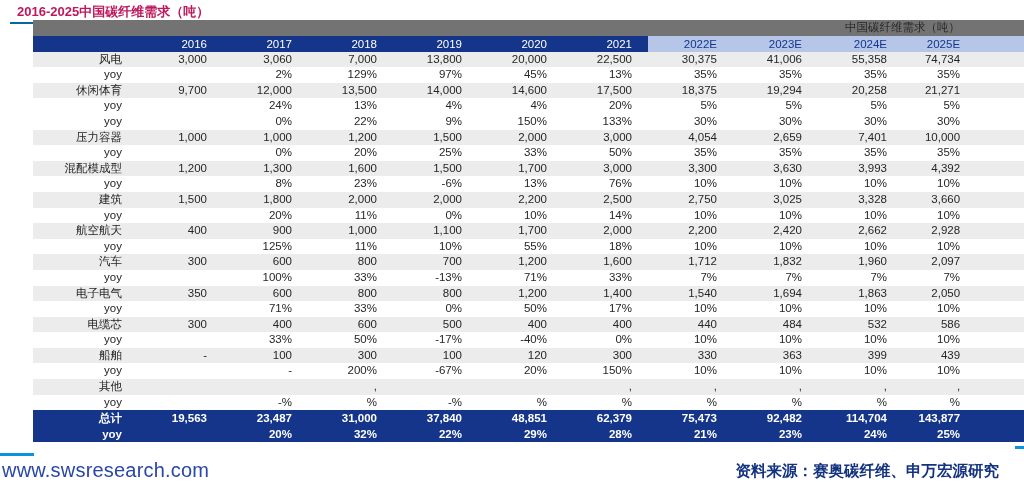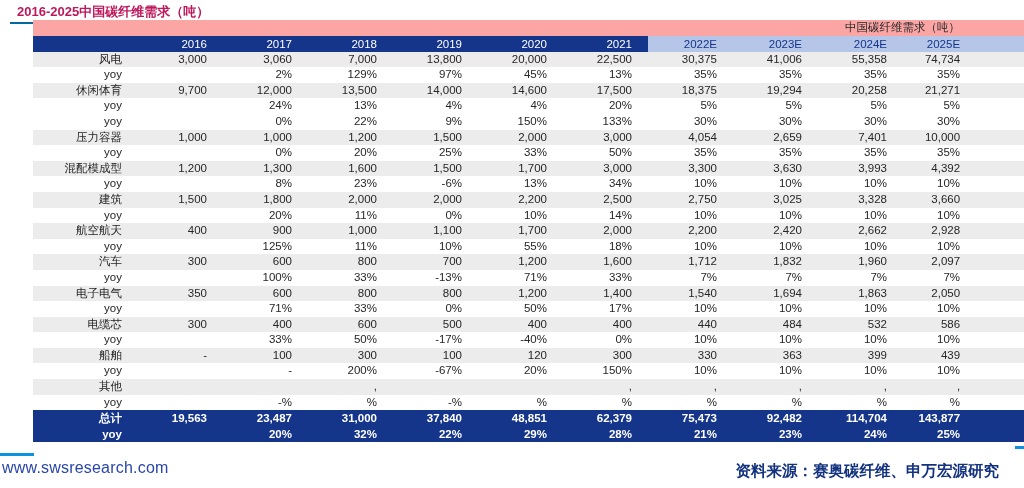--- a/index.html
+++ b/index.html
@@ -19,38 +19,38 @@
     border-collapse:collapse;table-layout:fixed;
   }
   table.demand td, table.demand th{
     padding:0 16px 0 0;margin:0;border:none;
     font-size:11.5px;line-height:15.6px;height:15.6px;
     text-align:right;white-space:nowrap;overflow:hidden;
     color:#262626;font-weight:normal;
   }
   table.demand td:last-child, table.demand th:last-child{padding-right:64px;}
   th.tbl-title{
-    background:#fca5a5;color:#ffffff;font-weight:bold;text-align:center;
+    background:#737373;color:#ffffff;font-weight:bold;text-align:center;
     font-size:12.5px;height:15px;line-height:15px;padding:0;font-family:Liberation Mono, monospace;
   }
   tr.year-row th{background:#15358b;color:#ffffff;height:16px;line-height:16px;}
   tr.year-row th.est{background:#b5c6e8;color:#15358b;}
   td.lbl{text-align:center;padding:0;color:#262626;}
   tr.cat{background:#ececec;}
   tr.yoy{background:#ffffff;}
   td.red{color:#fa3b3b;}
   tr.total-row td{
     background:#15358b;color:#ffffff;font-weight:bold;
     height:16px;line-height:16px;font-size:11.5px;
   }
   tr.total-row td.lbl{color:#ffffff;}
   .accent-left{position:absolute;left:0;top:453px;width:34px;height:3px;background:#0b93dd;}
   .accent-right{position:absolute;right:0;top:446px;width:9px;height:3px;background:#0b93dd;}
   .site-link{
-    position:absolute;left:2px;top:459px;font-size:16px;color:#2946a8;
+    position:absolute;left:2px;top:459px;font-size:20px;color:#2946a8;
     text-decoration:none;letter-spacing:0.2px;
   }
   .source-note{
     position:absolute;right:25px;top:461px;font-size:15.5px;font-weight:bold;color:#14337f;
     white-space:nowrap;
   }
 </style>
 </head>
 <body>
 
@@ -193,21 +193,21 @@
         <td>3,993</td>
         <td>4,392</td>
       </tr>
       <tr class="yoy">
         <td class="lbl">yoy</td>
         <td></td>
         <td>8%</td>
         <td>23%</td>
         <td>-6%</td>
         <td>13%</td>
-        <td>34%</td>
+        <td>76%</td>
         <td class="red">10%</td>
         <td class="red">10%</td>
         <td class="red">10%</td>
         <td class="red">10%</td>
       </tr>
       <tr class="cat">
         <td class="lbl">建筑</td>
         <td>1,500</td>
         <td>1,800</td>
         <td>2,000</td>

